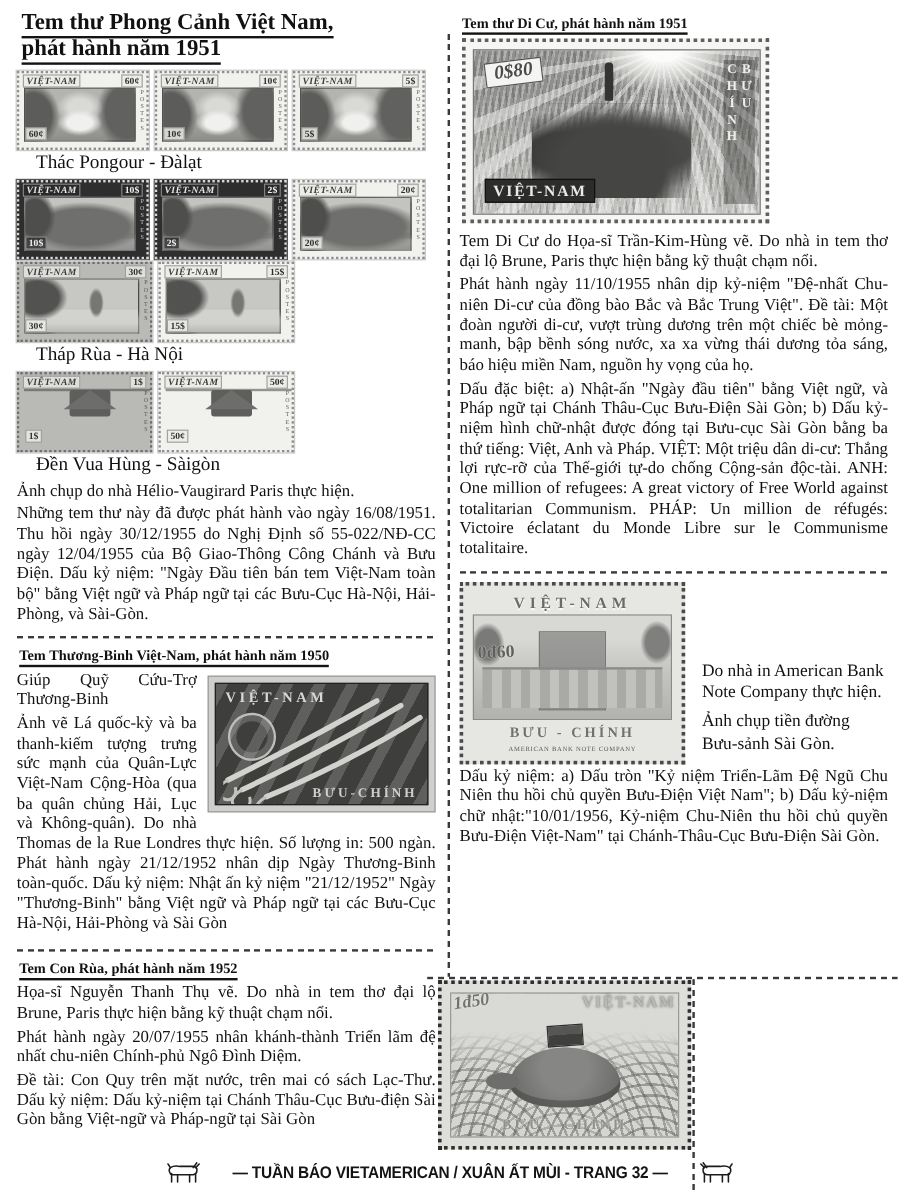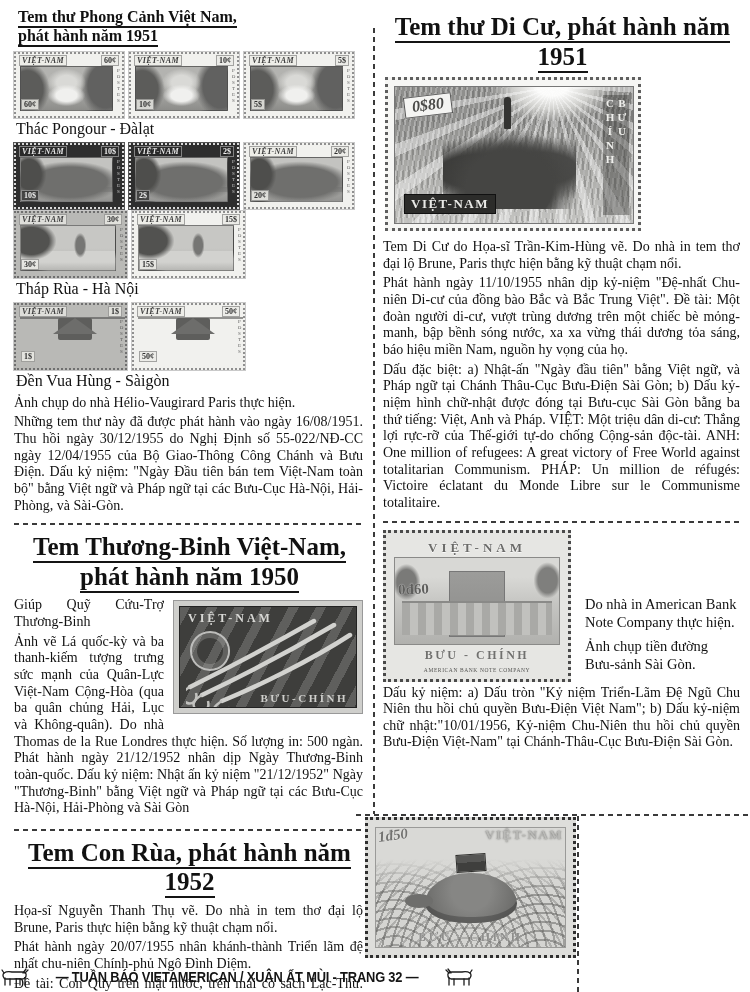--- a/index.html
+++ b/index.html
@@ -9,25 +9,25 @@
   .col-left{position:absolute;left:14px;top:8px;width:349px;}
   .col-right{position:absolute;left:383px;top:12px;width:357px;}
   
   .vdash{width:2px;background:repeating-linear-gradient(180deg,#3a3a3a 0 5px,transparent 5px 9px);}
   .hdash{height:2px;background:repeating-linear-gradient(90deg,#3a3a3a 0 5px,transparent 5px 9px);}
   .vdash-main{position:absolute;left:373px;top:28px;height:786px;}
   .vdash-bottom{position:absolute;left:577px;top:816px;height:176px;}
   .hdash-bottom-right{position:absolute;left:356px;top:814px;width:392px;}
   .hdash-flow{margin:9px 0 7px 0;}
   
-  .sec-title{font-size:16px;font-weight:bold;line-height:1.18;margin:0 0 6px 4px;}
+  .sec-title{font-size:19px;font-weight:bold;line-height:1.18;margin:0 0 6px 4px;}
   .sec-title .hline{border-bottom:2.5px solid #141414;padding-bottom:1px;}
-  .sec-title.small{font-size:25px;margin-left:2px;text-align:center;}
+  .sec-title.small{font-size:12px;margin-left:2px;}
   p.body{font-size:14px;line-height:1.19;text-align:justify;margin:3px 0 3px 0;}
-  .caption{font-size:16px;margin:2px 0 5px 2px;}
+  .caption{font-size:16px;margin:2px 0 5px 16px;}
   
   .stamp{box-sizing:border-box;position:relative;}
   .sin{box-sizing:border-box;position:relative;width:100%;height:100%;
        background:#f1f1ee;border:2px dotted #8f8f8f;outline:1px solid #c9c9c9;overflow:hidden;}
   .stamp.dark .sin{background:#2e2e2e;border:2px dotted #d9d9d9;outline:1px solid #555;}
   .stamp.gray .sin{background:#b9b9b6;border:2px dotted #6f6f6f;}
   
   .srow{display:flex;gap:5px;margin:2px 0 0 0;}
   .stamp.sm{width:110px;height:66px;}
   .stamp.sm2{width:113px;height:67px;}
@@ -139,21 +139,21 @@
   .t-body::before{content:"";position:absolute;left:-20px;top:42%;width:28px;height:14px;background:#6e6e6c;border-radius:50%;}
   .t-books{position:absolute;left:50%;top:22%;width:28px;height:16px;transform:translateX(-50%) rotate(-4deg);
      background:linear-gradient(#565654 0 45%,#3f3f3d 45%);border:1px solid #2e2e2c;}
   .t-val{position:absolute;left:10px;top:7px;z-index:3;font-size:15px;font-weight:bold;font-style:italic;
      color:#74747235;color:#727270;transform:rotate(-8deg);text-shadow:0 0 1px #fff;}
   .t-country{position:absolute;right:10px;top:7px;z-index:3;font-size:13px;font-weight:bold;letter-spacing:1.5px;
      color:#b9b9b6;text-shadow:0 0 2px #5d5d5b;}
   .t-label{position:absolute;left:0;right:0;bottom:10px;z-index:3;text-align:center;font-size:12px;font-weight:bold;
      letter-spacing:2.5px;color:#8f8f8d;text-shadow:0 0 1px #fff;}
   
-  .footer{position:absolute;left:0;right:0;bottom:5px;display:flex;align-items:center;gap:10px;}
+  .footer{position:absolute;left:0;right:0;bottom:5px;display:flex;justify-content:center;align-items:center;gap:10px;}
   .footer-text{font-family:"Liberation Sans","DejaVu Sans",sans-serif;font-weight:bold;font-size:14px;
      letter-spacing:-0.2px;color:#141414;transform:scaleX(.92);}
   .goat{width:30px;height:20px;}
   .goat.flip{transform:scaleX(-1);}
   .clear{clear:both;}
 </style>
 </head>
 <body>
 
 <div class="page">

